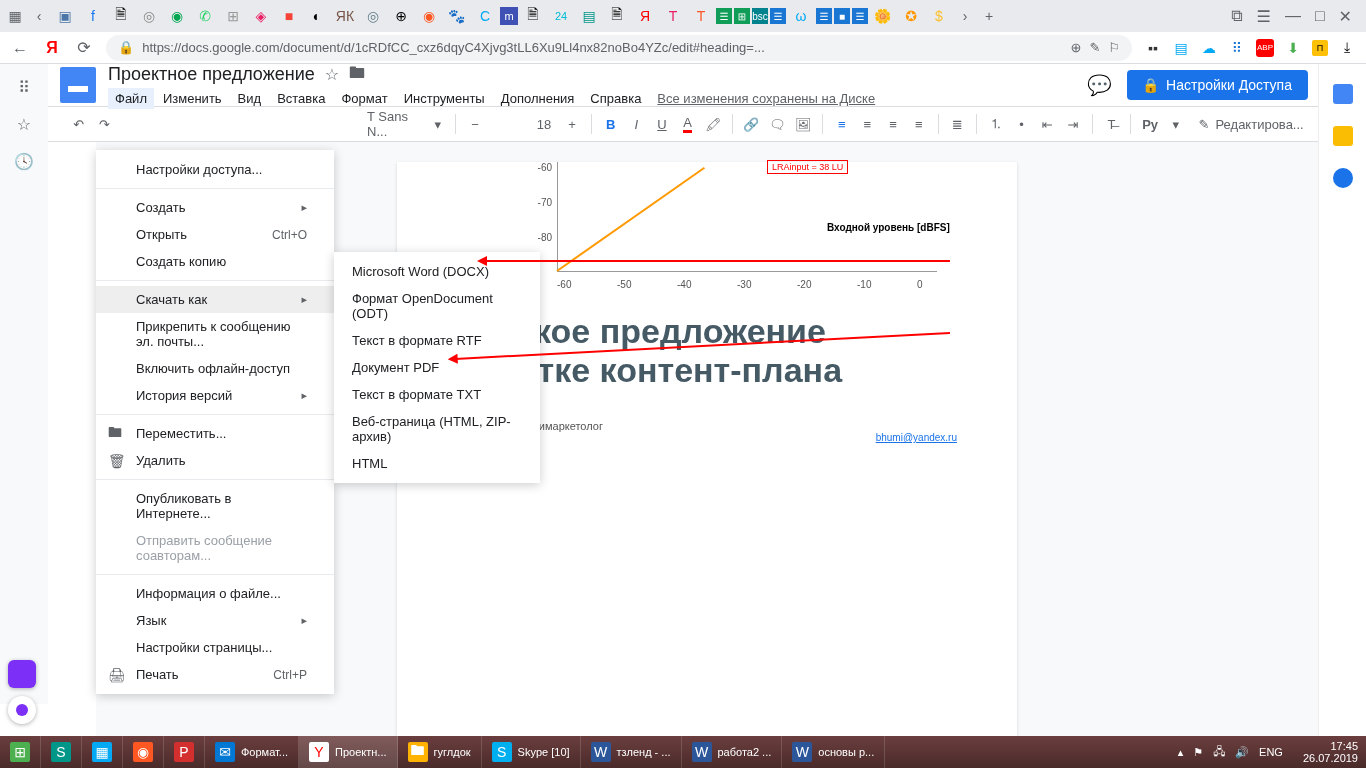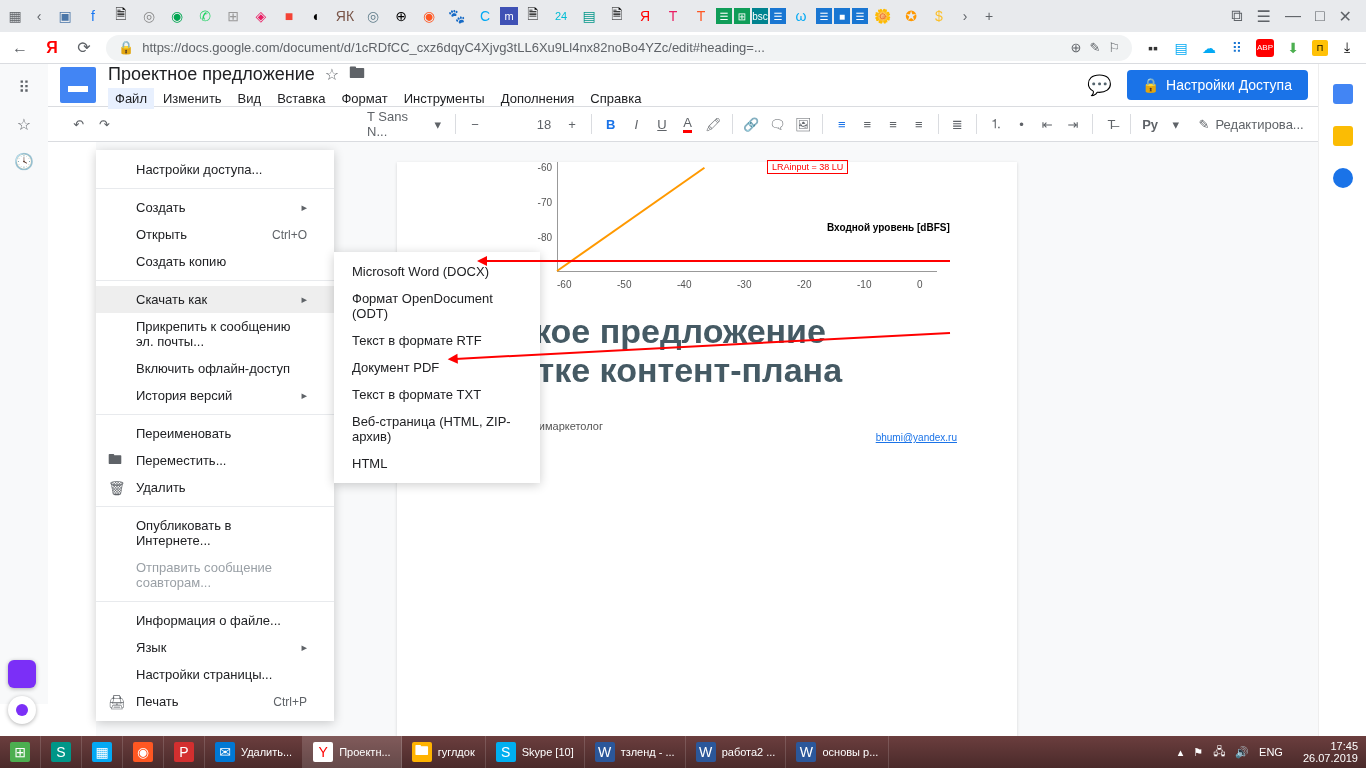--- a/index.html
+++ b/index.html
@@ -167,20 +167,21 @@
       </div>
       <div class="menubar">
         <span class="active">Файл</span>
         <span>Изменить</span>
         <span>Вид</span>
         <span>Вставка</span>
         <span>Формат</span>
         <span>Инструменты</span>
         <span>Дополнения</span>
         <span>Справка</span>
+        <span class="status">Все изменения сохранены на Диске</span>
       </div>
     </div>
     <div class="header-right">
       <div style="color:#5f6368;font-size:20px">💬</div>
       <div class="share-btn">
         <span>🔒</span>
         <span>Настройки Доступа</span>
       </div>
       <div class="avatar"></div>
     </div>
@@ -311,23 +312,20 @@
     </div>
   <div class="dd-item">
       <span>Включить офлайн-доступ</span>
     </div>
   <div class="dd-item">
       <span>История версий</span>
       <span class="sub">▸</span>
     </div>
   <div class="dd-sep"></div>
   <div class="dd-item">
-      <span>Переименовать</span>
-    </div>
-  <div class="dd-item">
       <span class="iic">🖿</span>
       <span>Переместить...</span>
     </div>
   <div class="dd-item">
       <span class="iic">🗑</span>
       <span>Удалить</span>
     </div>
   <div class="dd-sep"></div>
   <div class="dd-item">
       <span>Опубликовать в Интернете...</span>
@@ -388,21 +386,21 @@
       <div class="aic" style="background:#03a9f4">▦</div>
     </div>
   <div class="tb-app">
       <div class="aic" style="background:#ff5722">◉</div>
     </div>
   <div class="tb-app">
       <div class="aic" style="background:#d32f2f;color:#fff">P</div>
     </div>
   <div class="tb-app">
       <div class="aic" style="background:#0078d4">✉</div>
-      <span>Удалить...</span>
+      <span>Формат...</span>
     </div>
   <div class="tb-app active">
       <div class="aic" style="background:#fff;color:#f00">Y</div>
       <span>Проектн...</span>
     </div>
   <div class="tb-app">
       <div class="aic" style="background:#ffb300">🖿</div>
       <span>гуглдок</span>
     </div>
   <div class="tb-app">

